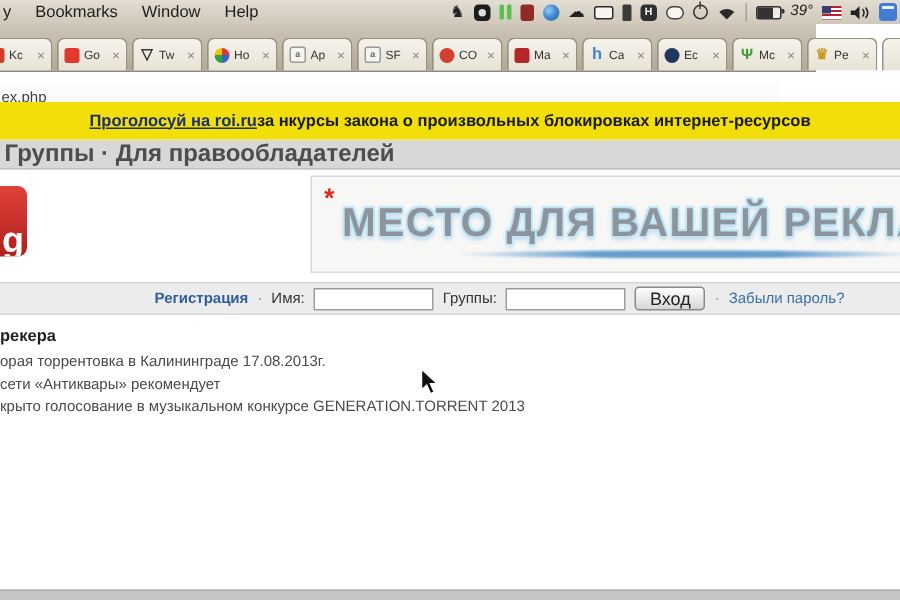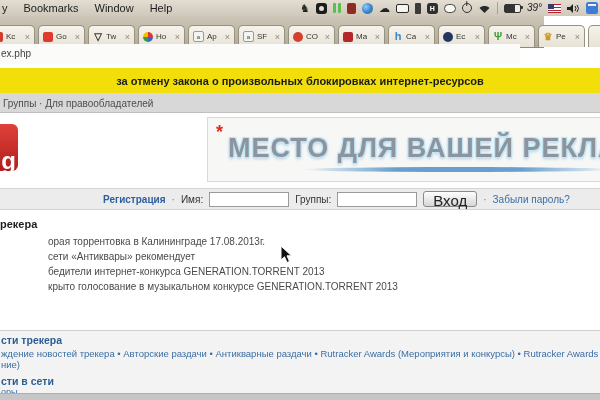--- a/index.html
+++ b/index.html
@@ -53,33 +53,33 @@
   .f-darkred{background:#b5262a;}
   .f-blueh{color:#3f88c5;background:transparent;font-size:11px;}
   .f-navy{background:#23365e;border-radius:50%;}
   .f-green{color:#3b9c35;background:transparent;font-size:10px;}
   .f-gold{color:#c9992a;background:transparent;font-size:10px;}
   .f-none{background:transparent;}
   .tab-label{overflow:hidden;white-space:nowrap;}
   .tab-close{margin-left:auto;color:#8a8a8a;font-size:9px;cursor:pointer;}
 
   
-  .urlstrip{position:absolute;left:0;top:44px;width:520px;height:20px;background:#fbfbfa;}
+  .urlstrip{position:absolute;left:0;top:56px;width:520px;height:20px;background:#fbfbfa;}
   .urlfrag{position:absolute;left:1px;top:4px;font-size:10px;color:#3f3f3f;}
 
   
   .notice{position:absolute;left:0;top:68px;width:600px;height:25px;background:#f2df0a;
     display:flex;align-items:center;justify-content:center;font-size:11px;font-weight:bold;color:#1a1a1a;}
   .notice a{color:#1a2f7a;text-decoration:underline;cursor:pointer;}
 
   
   .graybar{position:absolute;left:0;top:93px;width:600px;height:20px;background:#d8d8d8;
     border-top:1px solid #e6e388;border-bottom:1px solid #bfbfbf;box-sizing:border-box;
     display:flex;align-items:center;}
-  .graybar span{font-size:10px;font-weight:normal;color:#4d4d4d;padding-left:3px;cursor:pointer;}
+  .graybar span{font-size:16px;font-weight:bold;color:#4d4d4d;padding-left:3px;cursor:pointer;}
 
   
   .logo{position:absolute;left:-16px;top:124px;width:34px;height:47px;border-radius:6px;
     background:linear-gradient(#e0413a,#b01f1c);overflow:hidden;cursor:pointer;}
   .logo .g{position:absolute;right:2px;bottom:-4px;color:#fff;font-size:24px;font-weight:bold;}
 
   
   .adbanner{position:absolute;left:207px;top:117px;width:430px;height:65px;background:#f7f7f6;
     border:1px solid #d9d9d9;box-sizing:border-box;overflow:hidden;cursor:pointer;}
   .ad-ast{position:absolute;left:8px;top:4px;color:#dd2b20;font-size:18px;font-weight:bold;}
@@ -91,27 +91,27 @@
     filter:blur(.7px);}
 
   
   .loginbar{position:absolute;left:0;top:188px;width:600px;height:22px;background:#ececec;
     border-top:1px solid #d5d5d5;border-bottom:1px solid #d5d5d5;box-sizing:border-box;}
   .loginrow{position:absolute;left:103px;top:0;height:20px;display:flex;align-items:center;gap:6px;font-size:10px;color:#333;}
   .loginrow .blue{color:#2f5e9e;font-weight:bold;cursor:pointer;}
   .loginrow .blue2{color:#3a6ea5;cursor:pointer;}
   .loginrow .dot{color:#777;}
   .loginrow input{width:74px;height:13px;border:1px solid #9a9a9a;background:#fff;font-size:9px;padding:0 2px;}
-  .loginrow button{height:16px;padding:0 9px;font-size:15px;color:#222;border:1px solid #8a8a8a;border-radius:3px;
+  .loginrow button{height:16px;padding:0 9px;font-size:12px;color:#222;border:1px solid #8a8a8a;border-radius:3px;
     background:linear-gradient(#fefefe,#d6d6d6);cursor:pointer;}
 
   
   .news-head{position:absolute;left:0;top:218px;font-size:11px;font-weight:bold;color:#1f1f1f;}
   .news-list{position:absolute;left:0;top:234px;width:560px;font-size:10px;color:#4a4a4a;}
-  .news-item{height:15px;line-height:15px;white-space:nowrap;cursor:pointer;margin-left:48px;}
+  .news-item{height:15px;line-height:15px;white-space:nowrap;cursor:pointer;}
 
   
   .sections{position:absolute;left:0;top:330px;width:600px;height:63px;background:#f3f3f3;
     border-top:1px solid #cfcfcf;box-sizing:border-box;}
   .sec-head{position:absolute;left:1px;font-size:10.5px;font-weight:bold;color:#2c5e93;cursor:pointer;}
   .sec-links{position:absolute;left:1px;font-size:9.5px;color:#3a6ea5;white-space:nowrap;cursor:pointer;}
   .bottomstrip{position:absolute;left:0;top:393px;width:600px;height:7px;background:#c6c6c6;border-top:1px solid #adadad;}
 
   
   .cursor{position:absolute;left:280px;top:245px;pointer-events:none;}
@@ -242,21 +242,22 @@
         </div>
 
     </div>
   </div>
 
   <div class="urlstrip">
     <span class="urlfrag">ex.php</span>
   </div>
 
   <div class="notice">
-      <span> за отмену закона о произвольных блокировках интернет-ресурсов</span>
+    <a>Проголосуй на roi.ru</a>
+      <span> за нкурсы закона о произвольных блокировках интернет-ресурсов</span>
   </div>
 
   <div class="graybar">
     <span>Группы · Для правообладателей</span>
   </div>
 
   <div class="logo">
     <span class="g">g</span>
   </div>
 
@@ -277,30 +278,22 @@
       <button>Вход</button>
       <span class="dot">·</span>
       <span class="blue2">Забыли пароль?</span>
     </div>
   </div>
 
   <div class="news-head">рекера</div>
   <div class="news-list">
     <div class="news-item">орая торрентовка в Калининграде 17.08.2013г.</div>
       <div class="news-item">сети «Антиквары» рекомендует</div>
-      <div class="news-item">бедители интернет-конкурса GENERATION.TORRENT 2013</div>
       <div class="news-item">крыто голосование в музыкальном конкурсе GENERATION.TORRENT 2013</div>
   </div>
 
-  <div class="sections">
-    <div class="sec-head" style="top:3px">сти трекера</div>
-    <div class="sec-links" style="top:17px">ждение новостей трекера • Авторские раздачи • Антикварные раздачи • Rutracker Awards (Мероприятия и конкурсы) • Rutracker Awards</div>
-    <div class="sec-links" style="top:28px">ние)</div>
-    <div class="sec-head" style="top:44px">сти в сети</div>
-    <div class="sec-links" style="top:56px;font-size:9px">оры</div>
-  </div>
   <div class="bottomstrip"></div>
 
   <svg class="cursor" width="13" height="19" viewBox="0 0 13 19">
     <path d="M1,1 L1,15 L4.5,11.8 L7,17.5 L9.5,16.4 L7,10.8 L11.5,10.8 Z" fill="#111" stroke="#fff" stroke-width="1"></path>
   </svg>
 
 </div>
 
 </body></html>

